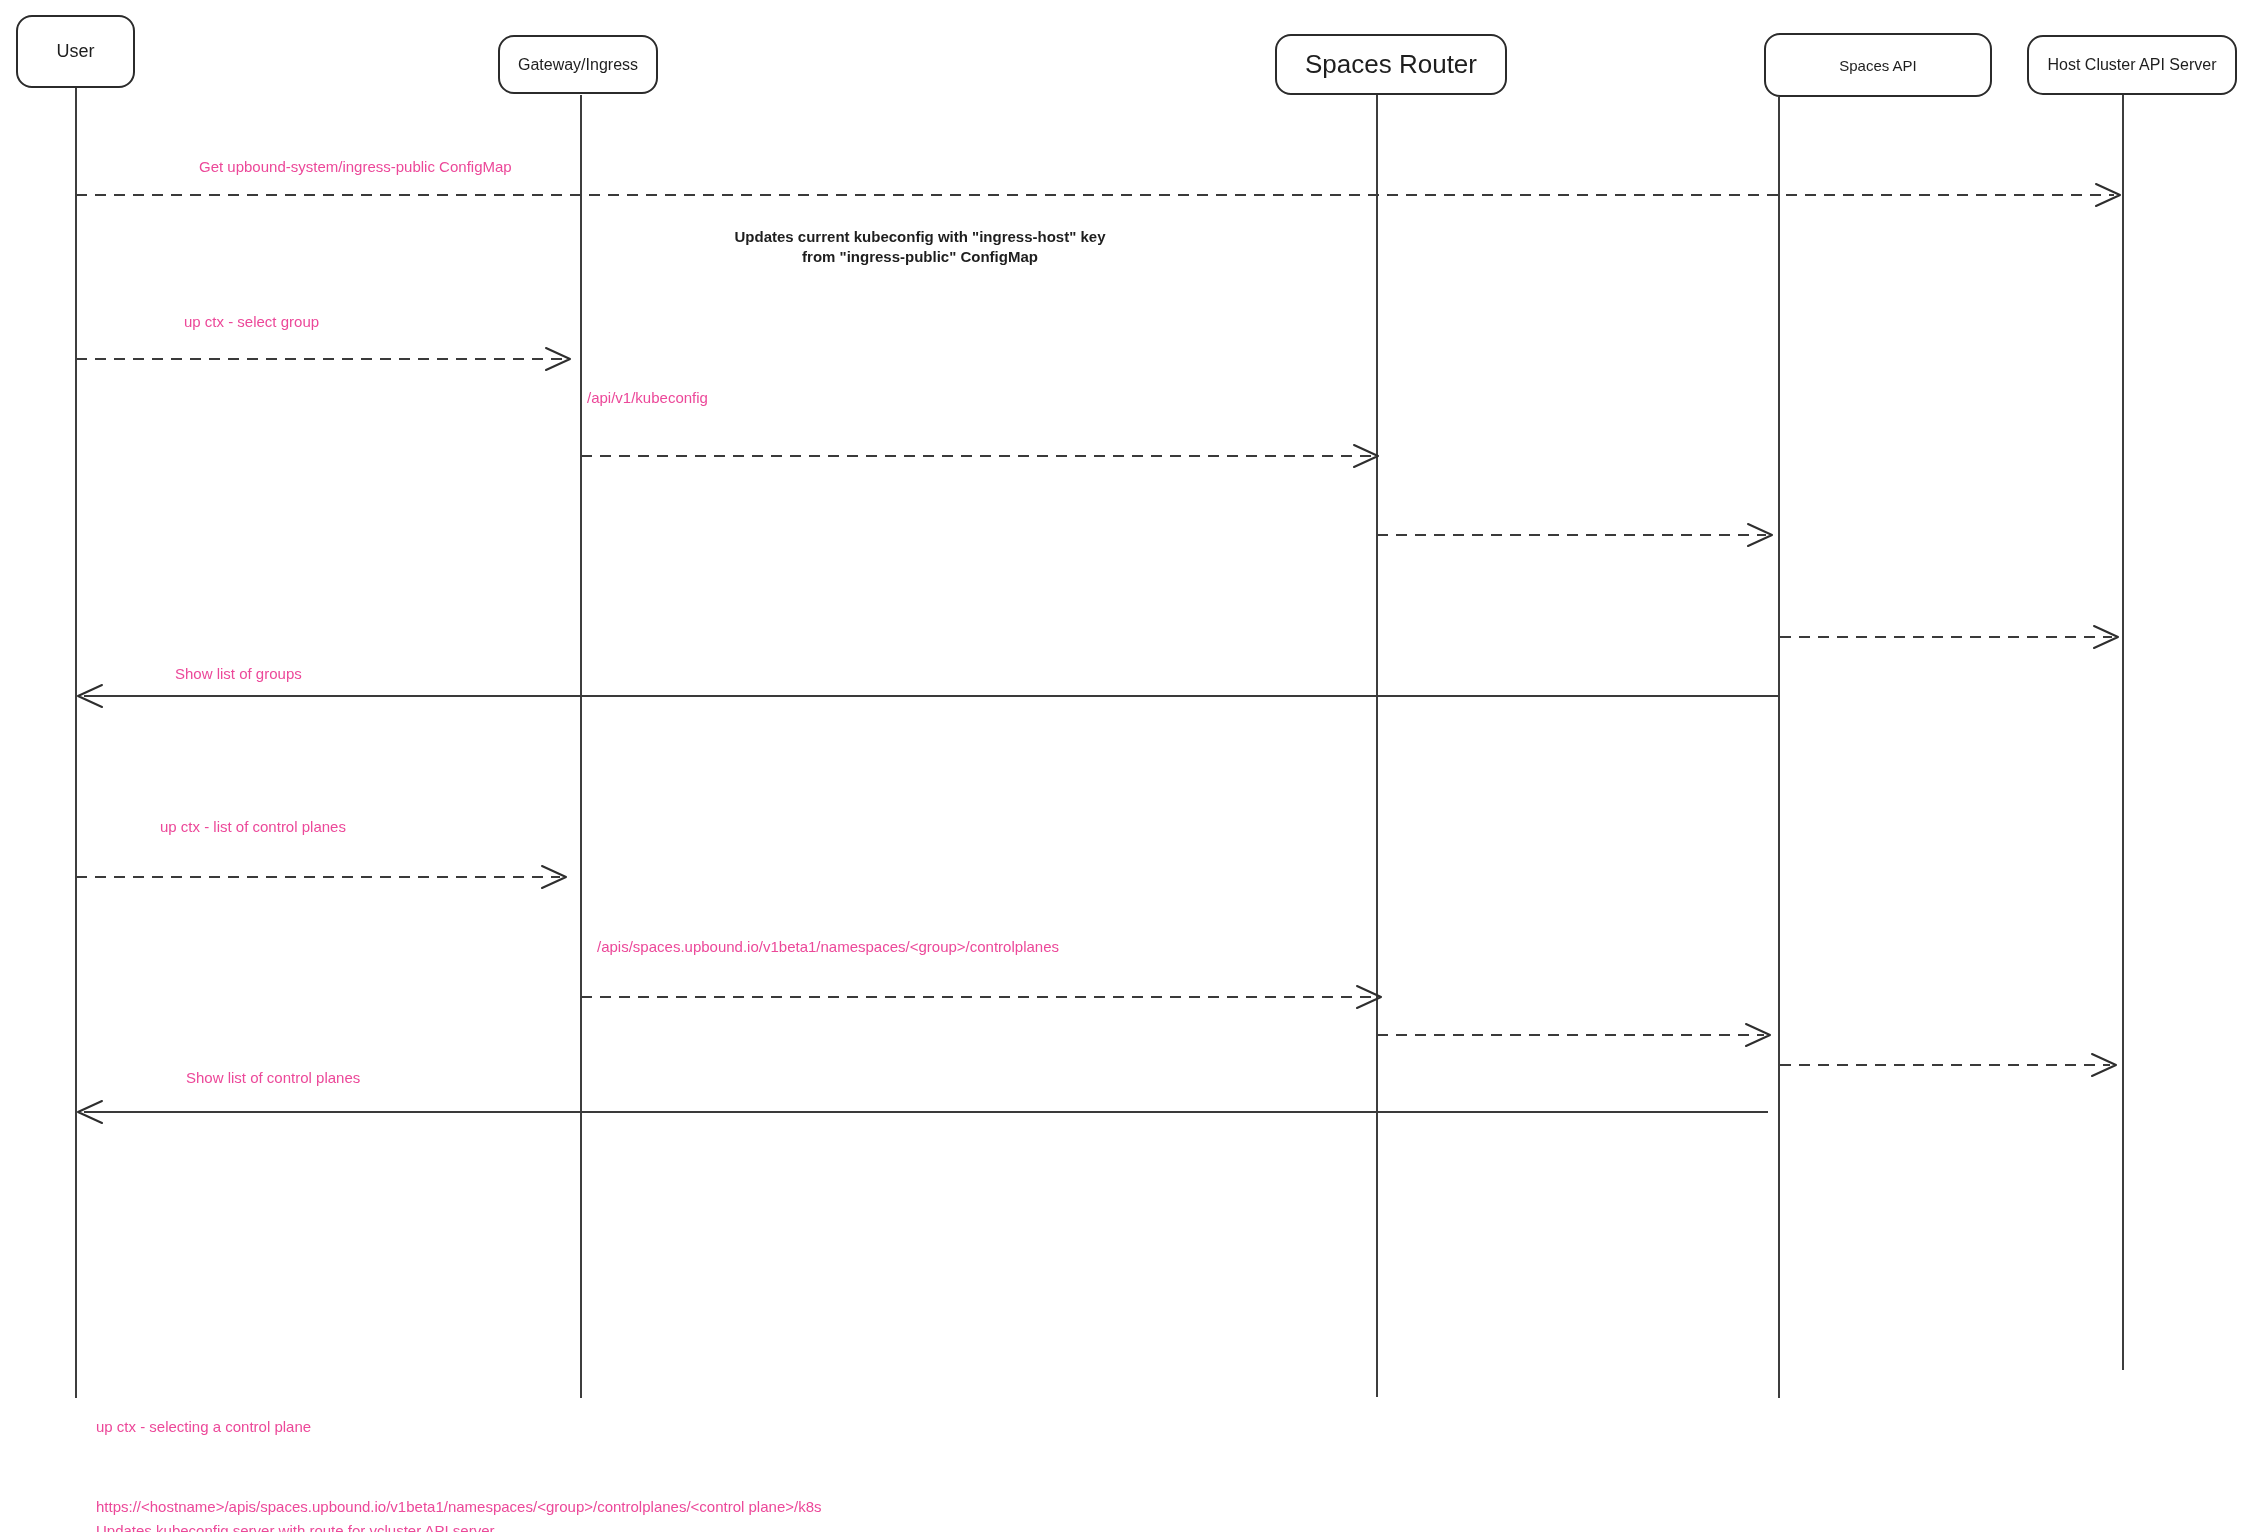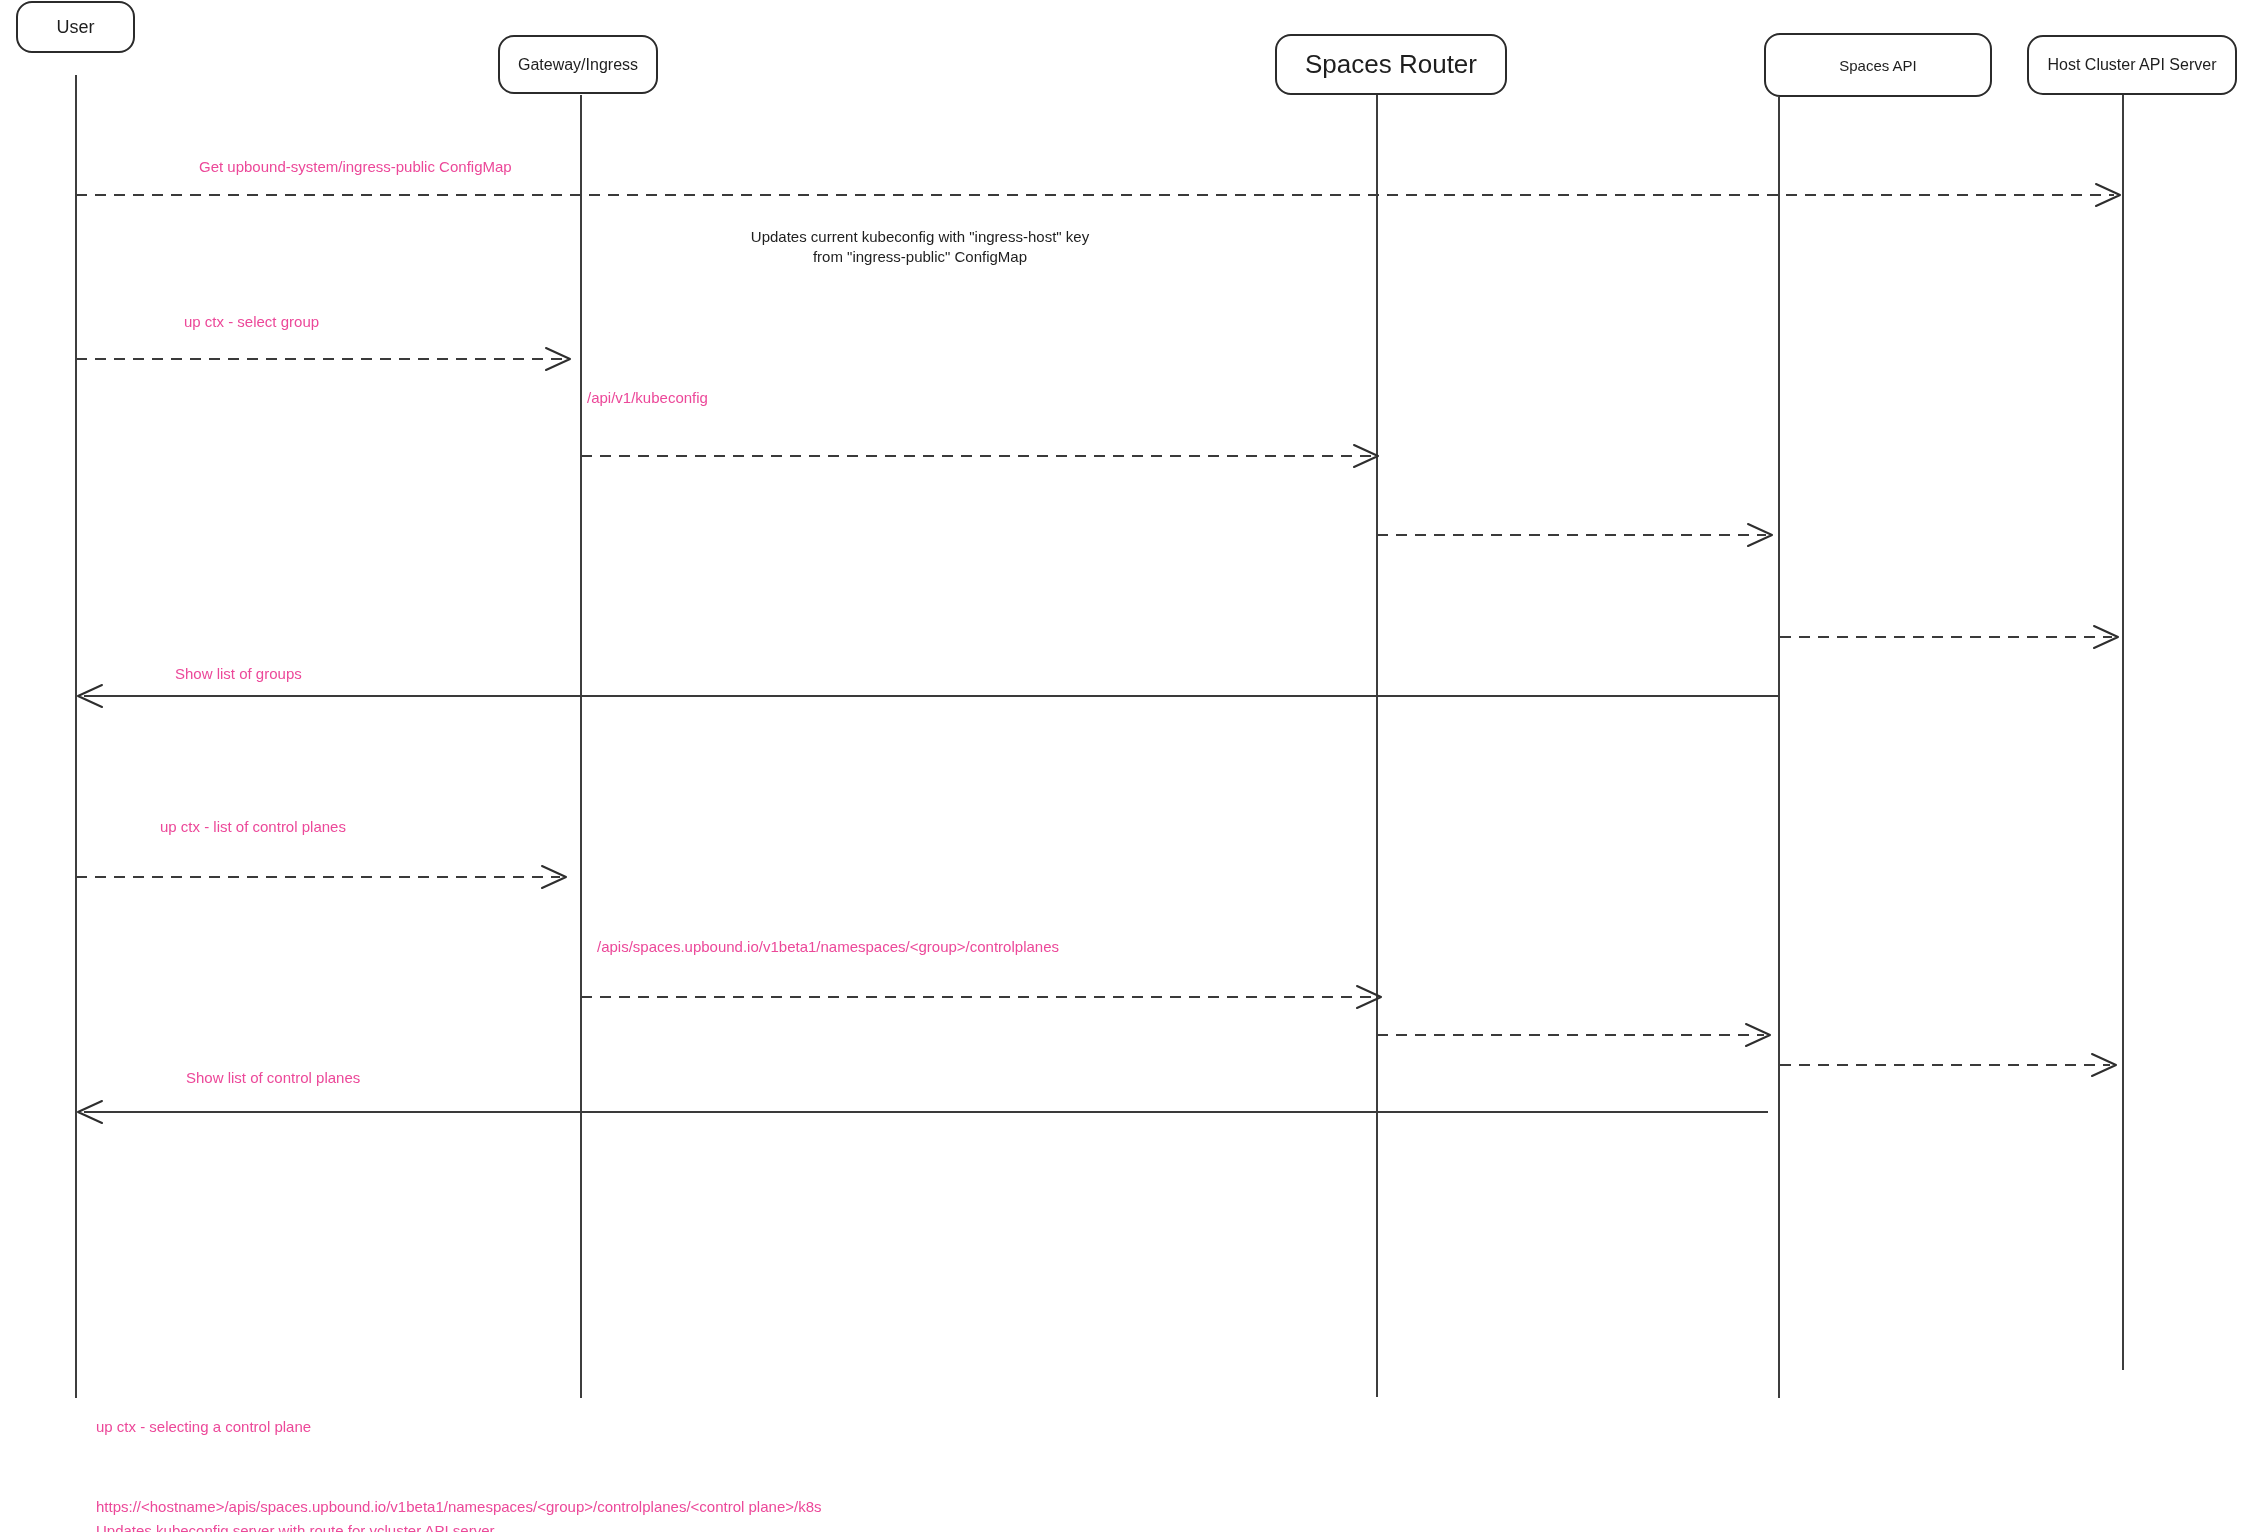--- a/index.html
+++ b/index.html
@@ -13,39 +13,39 @@
     display:flex;align-items:center;justify-content:center;
     z-index:3;white-space:nowrap;
   }
   .lifeline{
     position:absolute;width:2px;background:#3d3d3d;z-index:1;
   }
   .label{
     position:absolute;font-size:15px;white-space:nowrap;z-index:2;color:#ec4899;
   }
   .note{
-    position:absolute;font-size:15px;line-height:20px;text-align:center;z-index:2;color:#1e1e1e;
+    position:absolute;font-size:15px;line-height:20px;text-align:center;z-index:2;color:#1e1e1e;font-weight:bold;
   }
   svg.arrow{position:absolute;overflow:visible;z-index:2;}
   .dash{stroke:#3a3a3a;stroke-width:2;fill:none;stroke-dasharray:11 8;}
   .solid{stroke:#3a3a3a;stroke-width:2;fill:none;}
   .head{stroke:#2e2e2e;stroke-width:2;fill:none;stroke-linecap:round;stroke-linejoin:round;}
 </style>
 </head>
 <body>
 
 <div class="canvas">
 
   <div class="lifeline" style="left:75px;top:75px;height:1323px"></div>
   <div class="lifeline" style="left:580px;top:95px;height:1303px"></div>
   <div class="lifeline" style="left:1376px;top:94px;height:1303px"></div>
   <div class="lifeline" style="left:1778px;top:97px;height:1301px"></div>
   <div class="lifeline" style="left:2122px;top:95px;height:1275px"></div>
 
-  <div class="actor" style="left:16px;top:1px;width:119px;height:52px;font-size:18px">
+  <div class="actor" style="left:16px;top:15px;width:119px;height:73px;font-size:18px">
     <span>User</span>
   </div>
   <div class="actor" style="left:498px;top:35px;width:160px;height:59px;font-size:16px">
     <span>Gateway/Ingress</span>
   </div>
   <div class="actor" style="left:1275px;top:34px;width:232px;height:61px;font-size:26px">
     <span>Spaces Router</span>
   </div>
   <div class="actor" style="left:1764px;top:33px;width:228px;height:64px;font-size:15px">
     <span>Spaces API</span>

